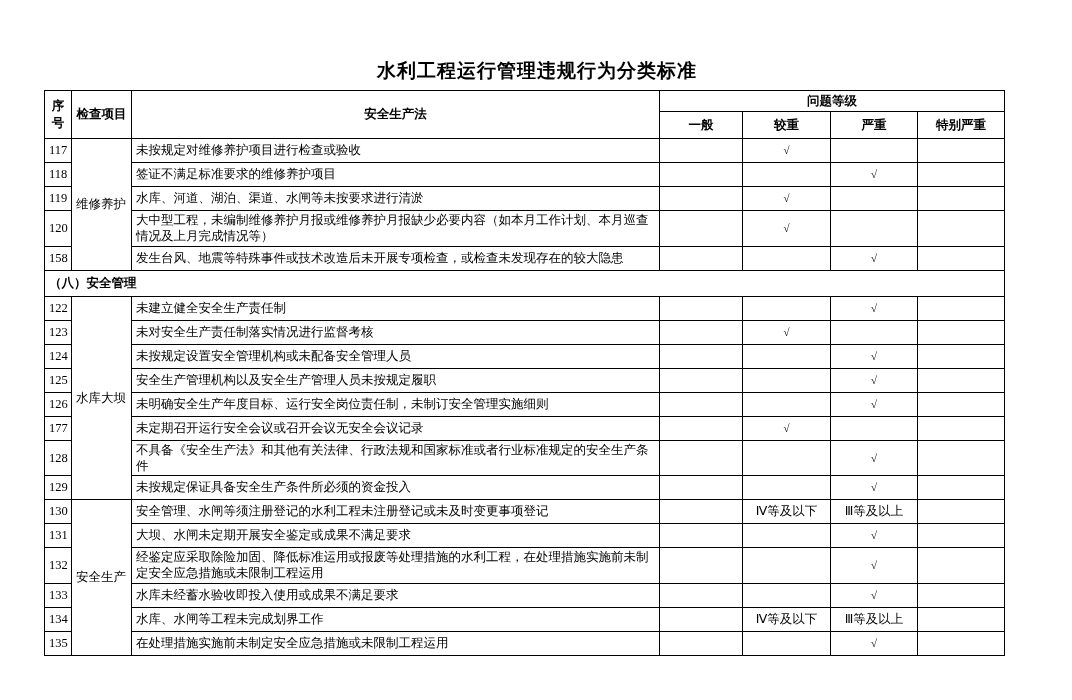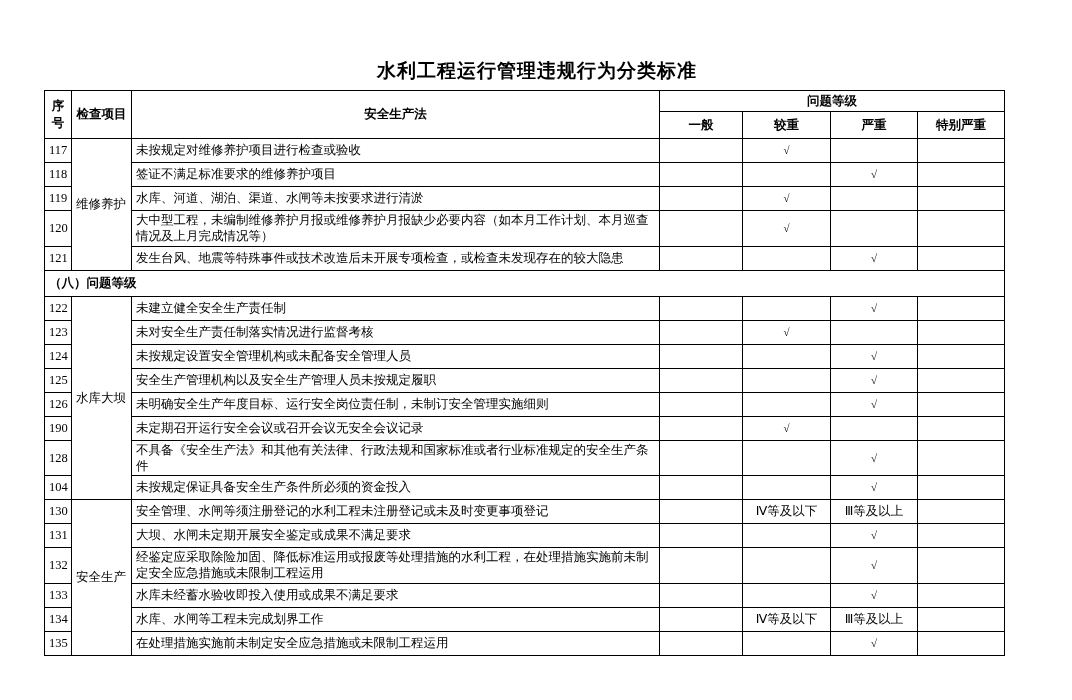--- a/index.html
+++ b/index.html
@@ -145,29 +145,29 @@
         </tr>
         <tr class="data-row">
           <td class="idx-cell">120</td>
           <td class="desc-cell">大中型工程，未编制维修养护月报或维修养护月报缺少必要内容（如本月工作计划、本月巡查情况及上月完成情况等）</td>
           <td class="level-cell"></td>
           <td class="level-cell check">√</td>
           <td class="level-cell"></td>
           <td class="level-cell"></td>
         </tr>
         <tr class="data-row">
-          <td class="idx-cell">121</td>
+          <td class="idx-cell">158</td>
           <td class="desc-cell">发生台风、地震等特殊事件或技术改造后未开展专项检查，或检查未发现存在的较大隐患</td>
           <td class="level-cell"></td>
           <td class="level-cell"></td>
           <td class="level-cell check">√</td>
           <td class="level-cell"></td>
         </tr>
         <tr class="section-row">
-          <td class="section-cell" colspan="7">（八）问题等级</td>
+          <td class="section-cell" colspan="7">（八）安全管理</td>
         </tr>
         <tr class="data-row">
           <td class="idx-cell">122</td>
           <td class="cat-cell" rowspan="8">水库大坝</td>
           <td class="desc-cell">未建立健全安全生产责任制</td>
           <td class="level-cell"></td>
           <td class="level-cell"></td>
           <td class="level-cell check">√</td>
           <td class="level-cell"></td>
         </tr>
@@ -197,37 +197,37 @@
         </tr>
         <tr class="data-row">
           <td class="idx-cell">126</td>
           <td class="desc-cell">未明确安全生产年度目标、运行安全岗位责任制，未制订安全管理实施细则</td>
           <td class="level-cell"></td>
           <td class="level-cell"></td>
           <td class="level-cell check">√</td>
           <td class="level-cell"></td>
         </tr>
         <tr class="data-row">
-          <td class="idx-cell">190</td>
+          <td class="idx-cell">177</td>
           <td class="desc-cell">未定期召开运行安全会议或召开会议无安全会议记录</td>
           <td class="level-cell"></td>
           <td class="level-cell check">√</td>
           <td class="level-cell"></td>
           <td class="level-cell"></td>
         </tr>
         <tr class="data-row">
           <td class="idx-cell">128</td>
           <td class="desc-cell">不具备《安全生产法》和其他有关法律、行政法规和国家标准或者行业标准规定的安全生产条件</td>
           <td class="level-cell"></td>
           <td class="level-cell"></td>
           <td class="level-cell check">√</td>
           <td class="level-cell"></td>
         </tr>
         <tr class="data-row">
-          <td class="idx-cell">104</td>
+          <td class="idx-cell">129</td>
           <td class="desc-cell">未按规定保证具备安全生产条件所必须的资金投入</td>
           <td class="level-cell"></td>
           <td class="level-cell"></td>
           <td class="level-cell check">√</td>
           <td class="level-cell"></td>
         </tr>
         <tr class="data-row">
           <td class="idx-cell">130</td>
           <td class="cat-cell" rowspan="6">安全生产</td>
           <td class="desc-cell">安全管理、水闸等须注册登记的水利工程未注册登记或未及时变更事项登记</td>

